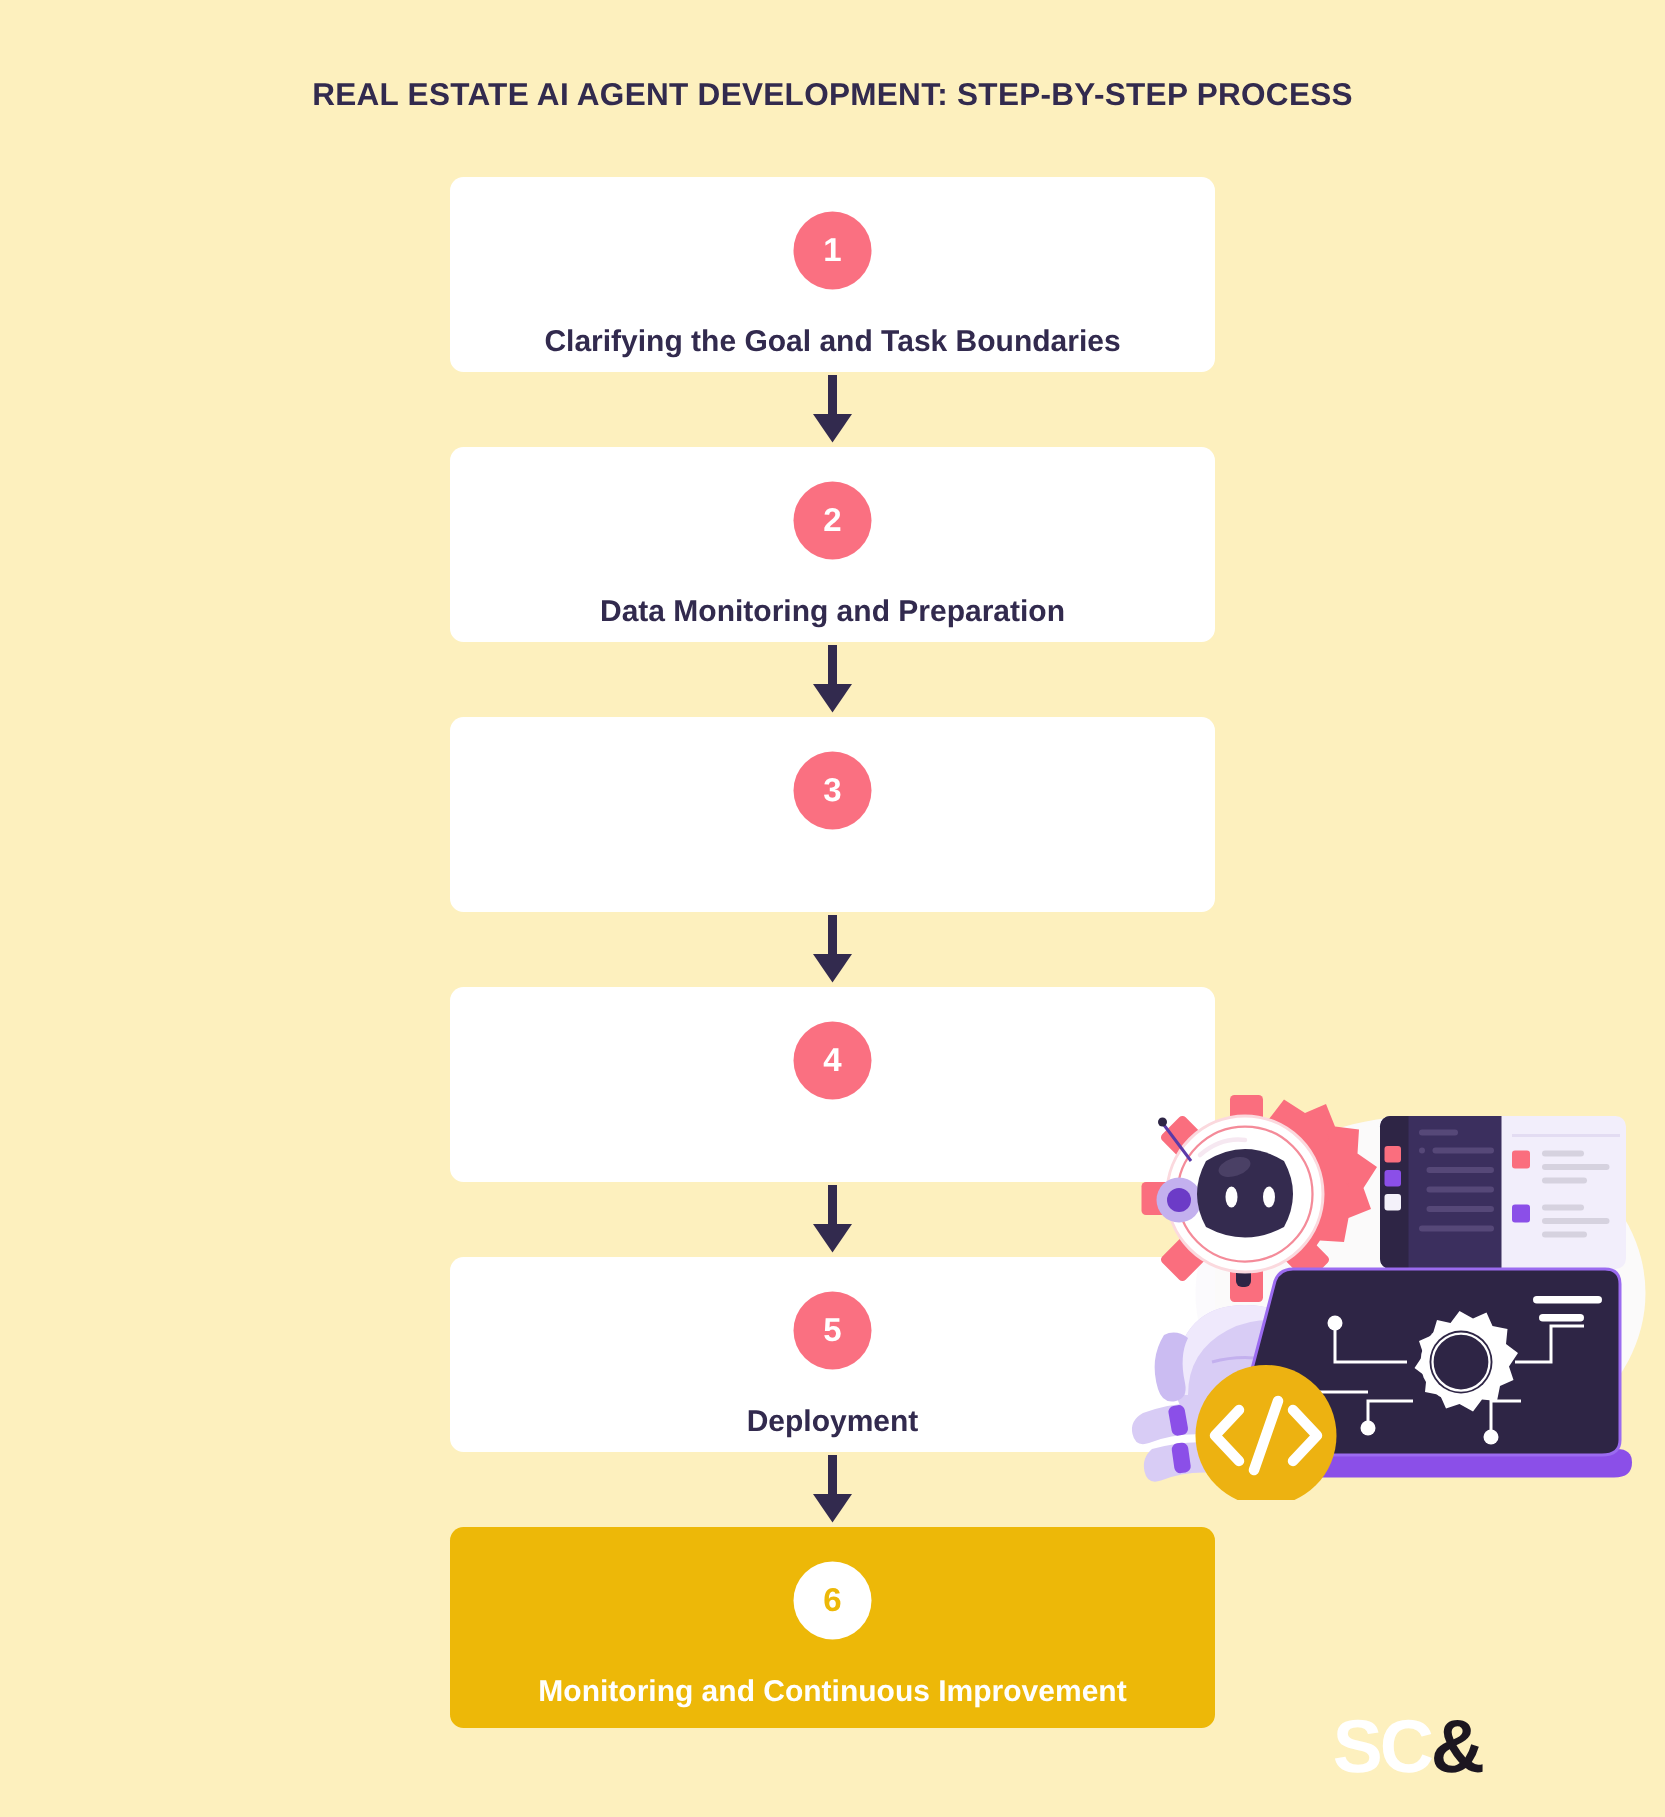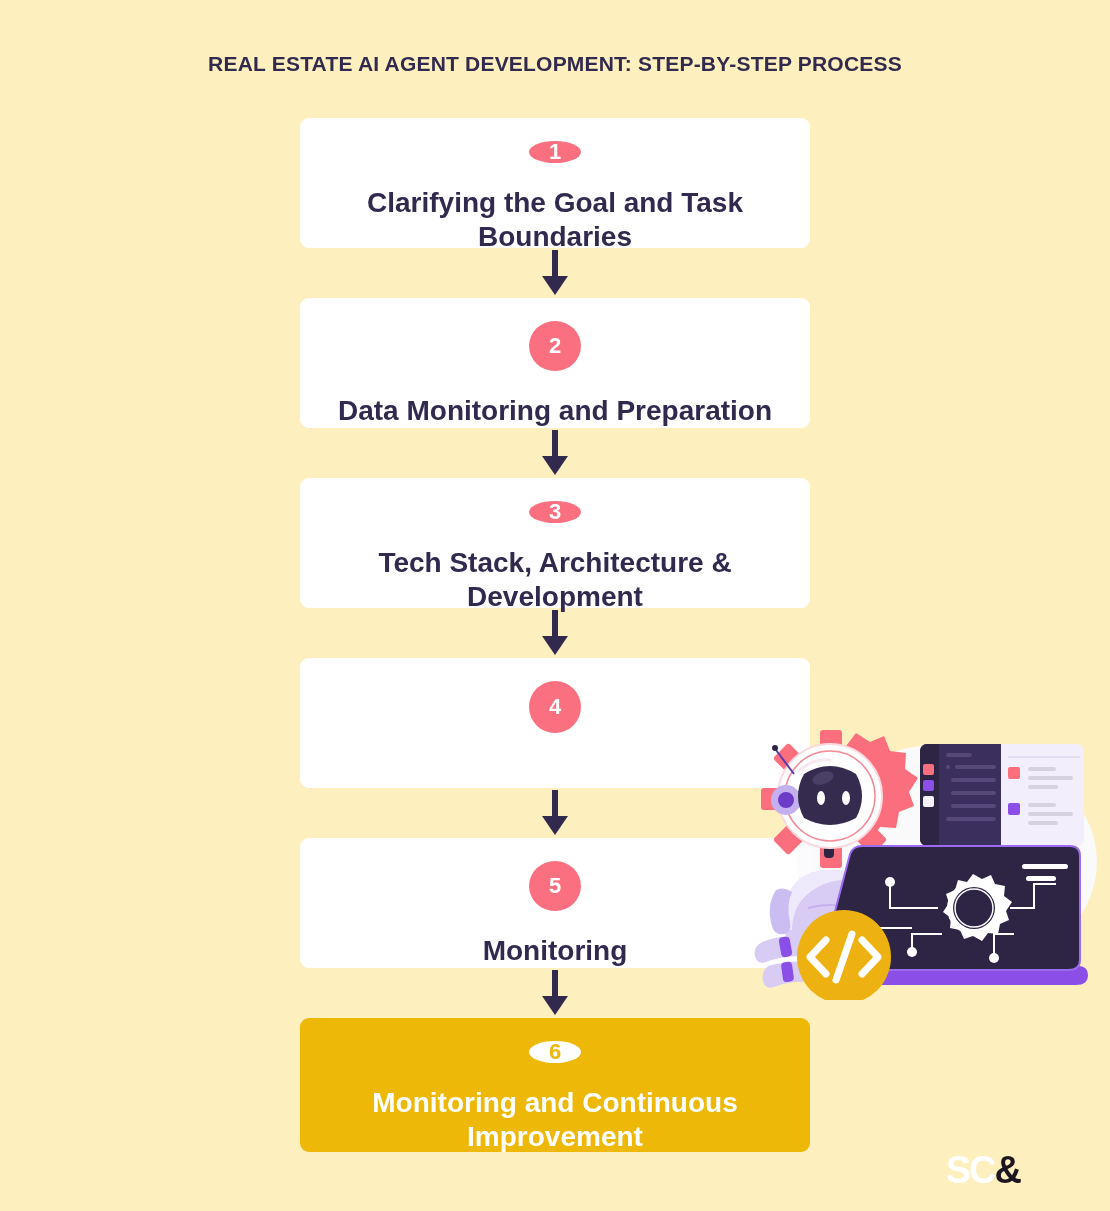--- a/index.html
+++ b/index.html
@@ -57,21 +57,21 @@
     align-items:center;
     justify-content:center;
     margin-top:23px;
     line-height:1;
     font-family:"Liberation Sans", sans-serif;
   }
   .step.final .badge { background:#FFFFFF; color:#EDB808; }
 
   .step-label {
     margin-top:23px;
-    font-size:28px;
+    font-size:20px;
     font-weight:bold;
     color:#322A4E;
     text-align:center;
     padding:0 14px;
     line-height:1.2;
     font-family:"Liberation Sans", sans-serif;
   }
   .step.final .step-label { color:#FFFFFF; }
 
   
@@ -88,23 +88,23 @@
     position:absolute;
     left:722px;
     top:712px;
     width:378px;
     height:288px;
     pointer-events:none;
   }
   
   .logo {
     position:absolute;
-    right:4px;
+    right:36px;
     bottom:22px;
-    font-size:38px;
+    font-size:50px;
     font-weight:bold;
     letter-spacing:-2px;
     line-height:1;
     font-family:"Liberation Sans", sans-serif;
   }
   .logo .sc { color:#FFFFFF; }
   .logo .amp { color:#1C1620; }
 </style>
 </head>
 <body>
@@ -129,40 +129,39 @@
         <div class="step-label">Data Monitoring and Preparation</div>
       </div>
       <div class="connector">
         <svg width="30" height="46" viewBox="0 0 30 46">
           <rect x="12" y="0" width="6" height="28" fill="#322A4E"></rect>
           <path d="M2 26 L28 26 L15 45 Z" fill="#322A4E"></path>
         </svg>
       </div>
       <div class="step" style="height: 130px;">
         <div class="badge">3</div>
-        <div class="step-label">Tech Stack, Architecture &amp; Development</div>
       </div>
       <div class="connector">
         <svg width="30" height="46" viewBox="0 0 30 46">
           <rect x="12" y="0" width="6" height="28" fill="#322A4E"></rect>
           <path d="M2 26 L28 26 L15 45 Z" fill="#322A4E"></path>
         </svg>
       </div>
       <div class="step" style="height: 130px;">
         <div class="badge">4</div>
       </div>
       <div class="connector">
         <svg width="30" height="46" viewBox="0 0 30 46">
           <rect x="12" y="0" width="6" height="28" fill="#322A4E"></rect>
           <path d="M2 26 L28 26 L15 45 Z" fill="#322A4E"></path>
         </svg>
       </div>
       <div class="step" style="height: 130px;">
         <div class="badge">5</div>
-        <div class="step-label">Monitoring</div>
+        <div class="step-label">Deployment</div>
       </div>
       <div class="connector">
         <svg width="30" height="46" viewBox="0 0 30 46">
           <rect x="12" y="0" width="6" height="28" fill="#322A4E"></rect>
           <path d="M2 26 L28 26 L15 45 Z" fill="#322A4E"></path>
         </svg>
       </div>
       <div class="step final" style="height: 134px;">
         <div class="badge">6</div>
         <div class="step-label">Monitoring and Continuous Improvement</div>

